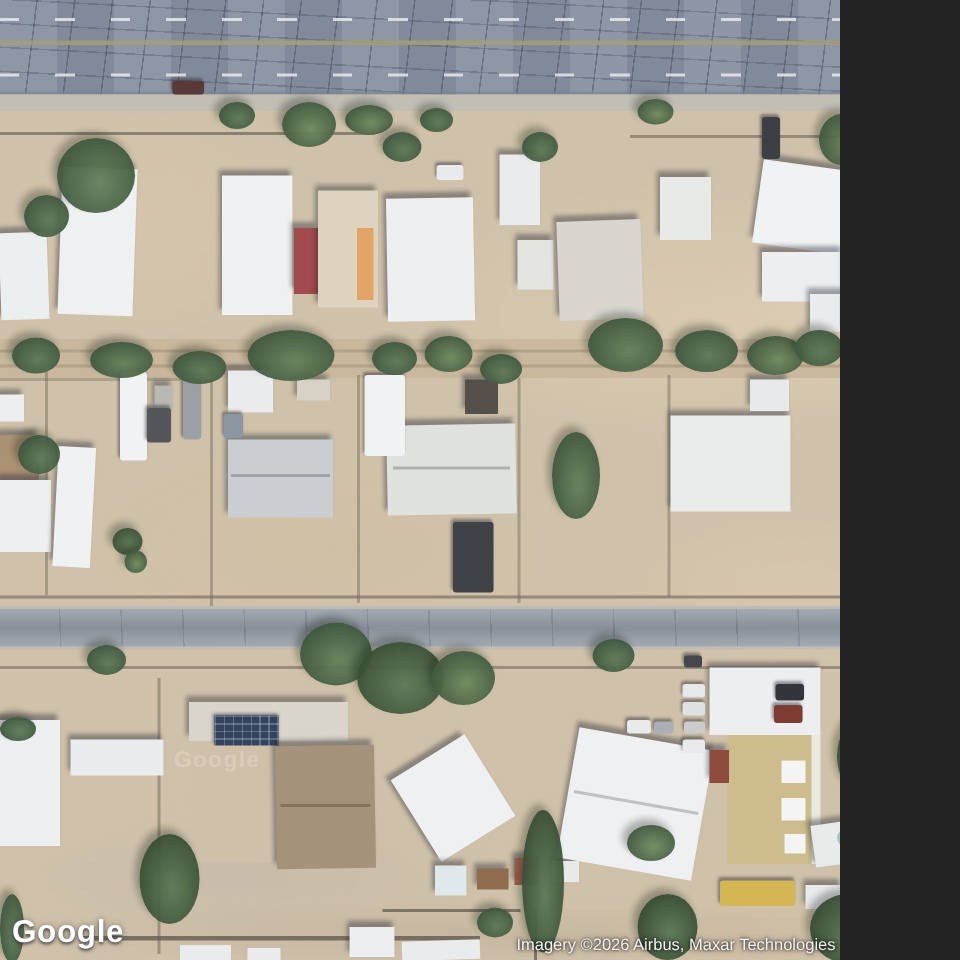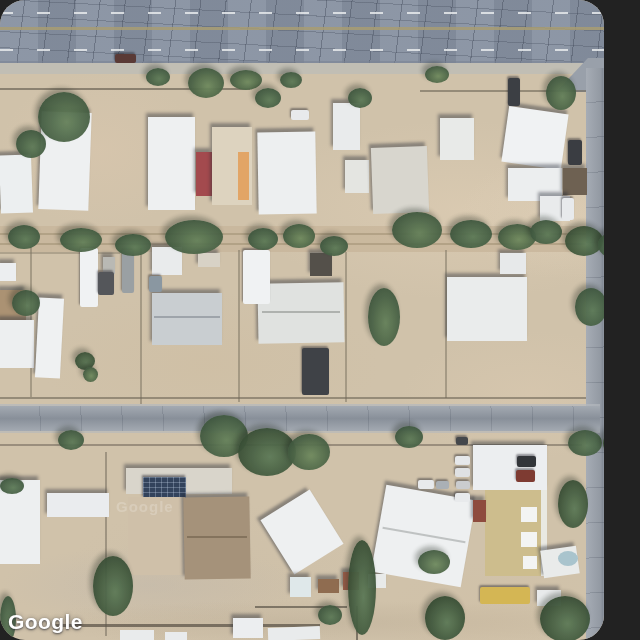--- a/index.html
+++ b/index.html
@@ -1,16 +1,16 @@
 <!DOCTYPE html>
 <html><head>
 <meta charset="utf-8">
 <style>
   html,body{margin:0;padding:0;background:#222;}
-  .map{position:relative;width:604px;height:640px;overflow:hidden;background:#d0c2aa;font-family:"Liberation Sans",sans-serif;border-radius:25px;}
+  .map{position:relative;width:560px;height:640px;overflow:hidden;background:#d0c2aa;font-family:"Liberation Sans",sans-serif;}
   .it{position:absolute;}
   .bldg{box-shadow:-2px -4px 3px rgba(38,42,54,.42);}
   .veh{border-radius:2px;box-shadow:-1px -2px 2px rgba(30,32,40,.45);}
   .tree{border-radius:50%;box-shadow:-3px -4px 5px rgba(28,36,28,.35);opacity:.95;}
   .hwy{background-color:#8791a1;background-image:
     repeating-linear-gradient(97deg,rgba(58,66,82,0) 0 24px,rgba(58,66,82,.40) 24px 25px),
     repeating-linear-gradient(3deg,rgba(62,70,86,0) 0 15px,rgba(62,70,86,.30) 15px 16px),
     repeating-linear-gradient(90deg,rgba(255,255,255,.05) 0 38px,rgba(20,25,35,.06) 38px 76px);}
   .dash{background:repeating-linear-gradient(90deg,#e7eaec 0 13px,transparent 13px 37px);opacity:.85;}
   .flare{clip-path:polygon(0 100%,34% 0,66% 0,100% 100%);}
@@ -202,13 +202,14 @@
       <div class="it tree" style="left: 626px; top: 255px; width: 20px; height: 40px; background: radial-gradient(at 55% 60%, rgb(93, 122, 87), rgb(69, 82, 63) 85%);"></div>
       <div class="it tree" style="left: 622px; top: 315px; width: 24px; height: 42px; background: radial-gradient(at 55% 60%, rgb(93, 122, 87), rgb(69, 82, 63) 85%);"></div>
       <div class="it tree" style="left: 626px; top: 375px; width: 22px; height: 36px; background: radial-gradient(at 55% 60%, rgb(93, 122, 87), rgb(69, 82, 63) 85%);"></div>
       <div class="it tree" style="left: 624px; top: 438px; width: 24px; height: 42px; background: radial-gradient(at 55% 60%, rgb(93, 122, 87), rgb(69, 82, 63) 85%);"></div>
       <div class="it tree" style="left: 620px; top: 498px; width: 26px; height: 46px; background: radial-gradient(at 55% 60%, rgb(93, 122, 87), rgb(69, 82, 63) 85%);"></div>
       <div class="it tree" style="left: 622px; top: 558px; width: 26px; height: 48px; background: radial-gradient(at 55% 60%, rgb(93, 122, 87), rgb(69, 82, 63) 85%);"></div>
       <div class="it tree" style="left: 618px; top: 608px; width: 28px; height: 32px; background: radial-gradient(at 55% 60%, rgb(93, 122, 87), rgb(69, 82, 63) 85%);"></div>
     </div>
   <div class="wm">Google</div>
   <div class="logo">Google</div>
+  <div class="attr">Imagery ©2026 Airbus, Maxar Technologies</div>
 </div>
 
 </body></html>

